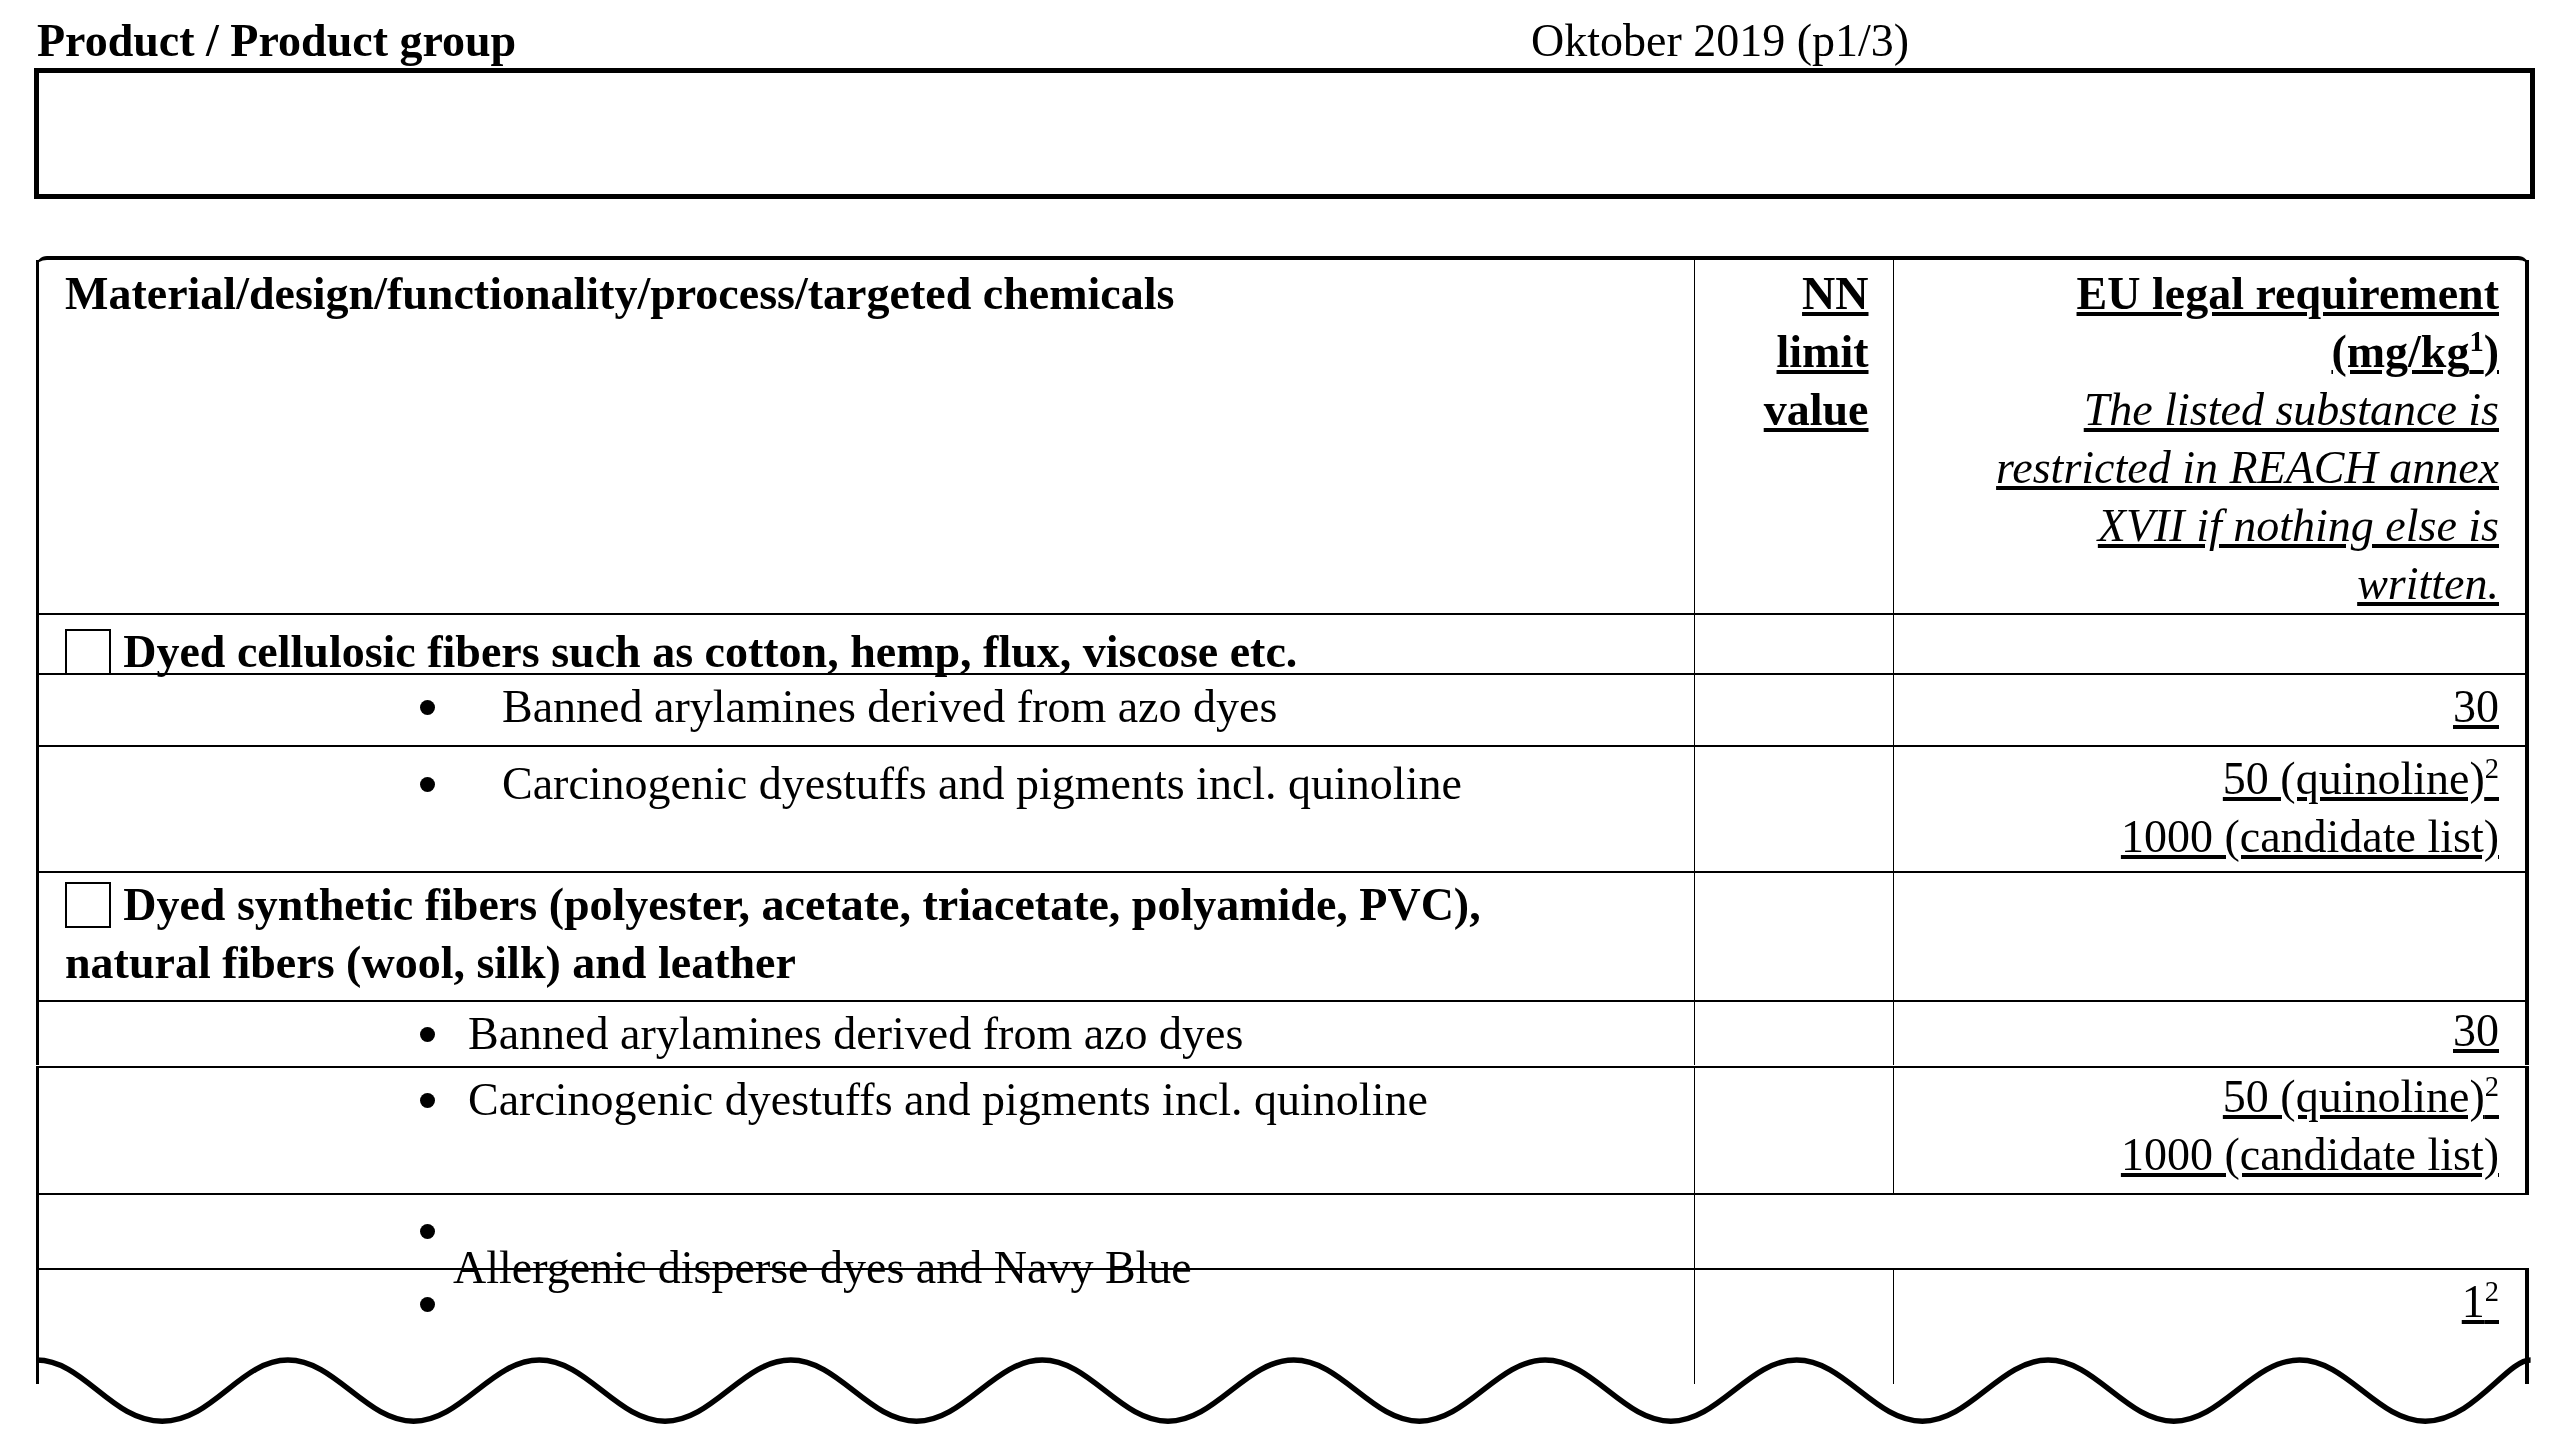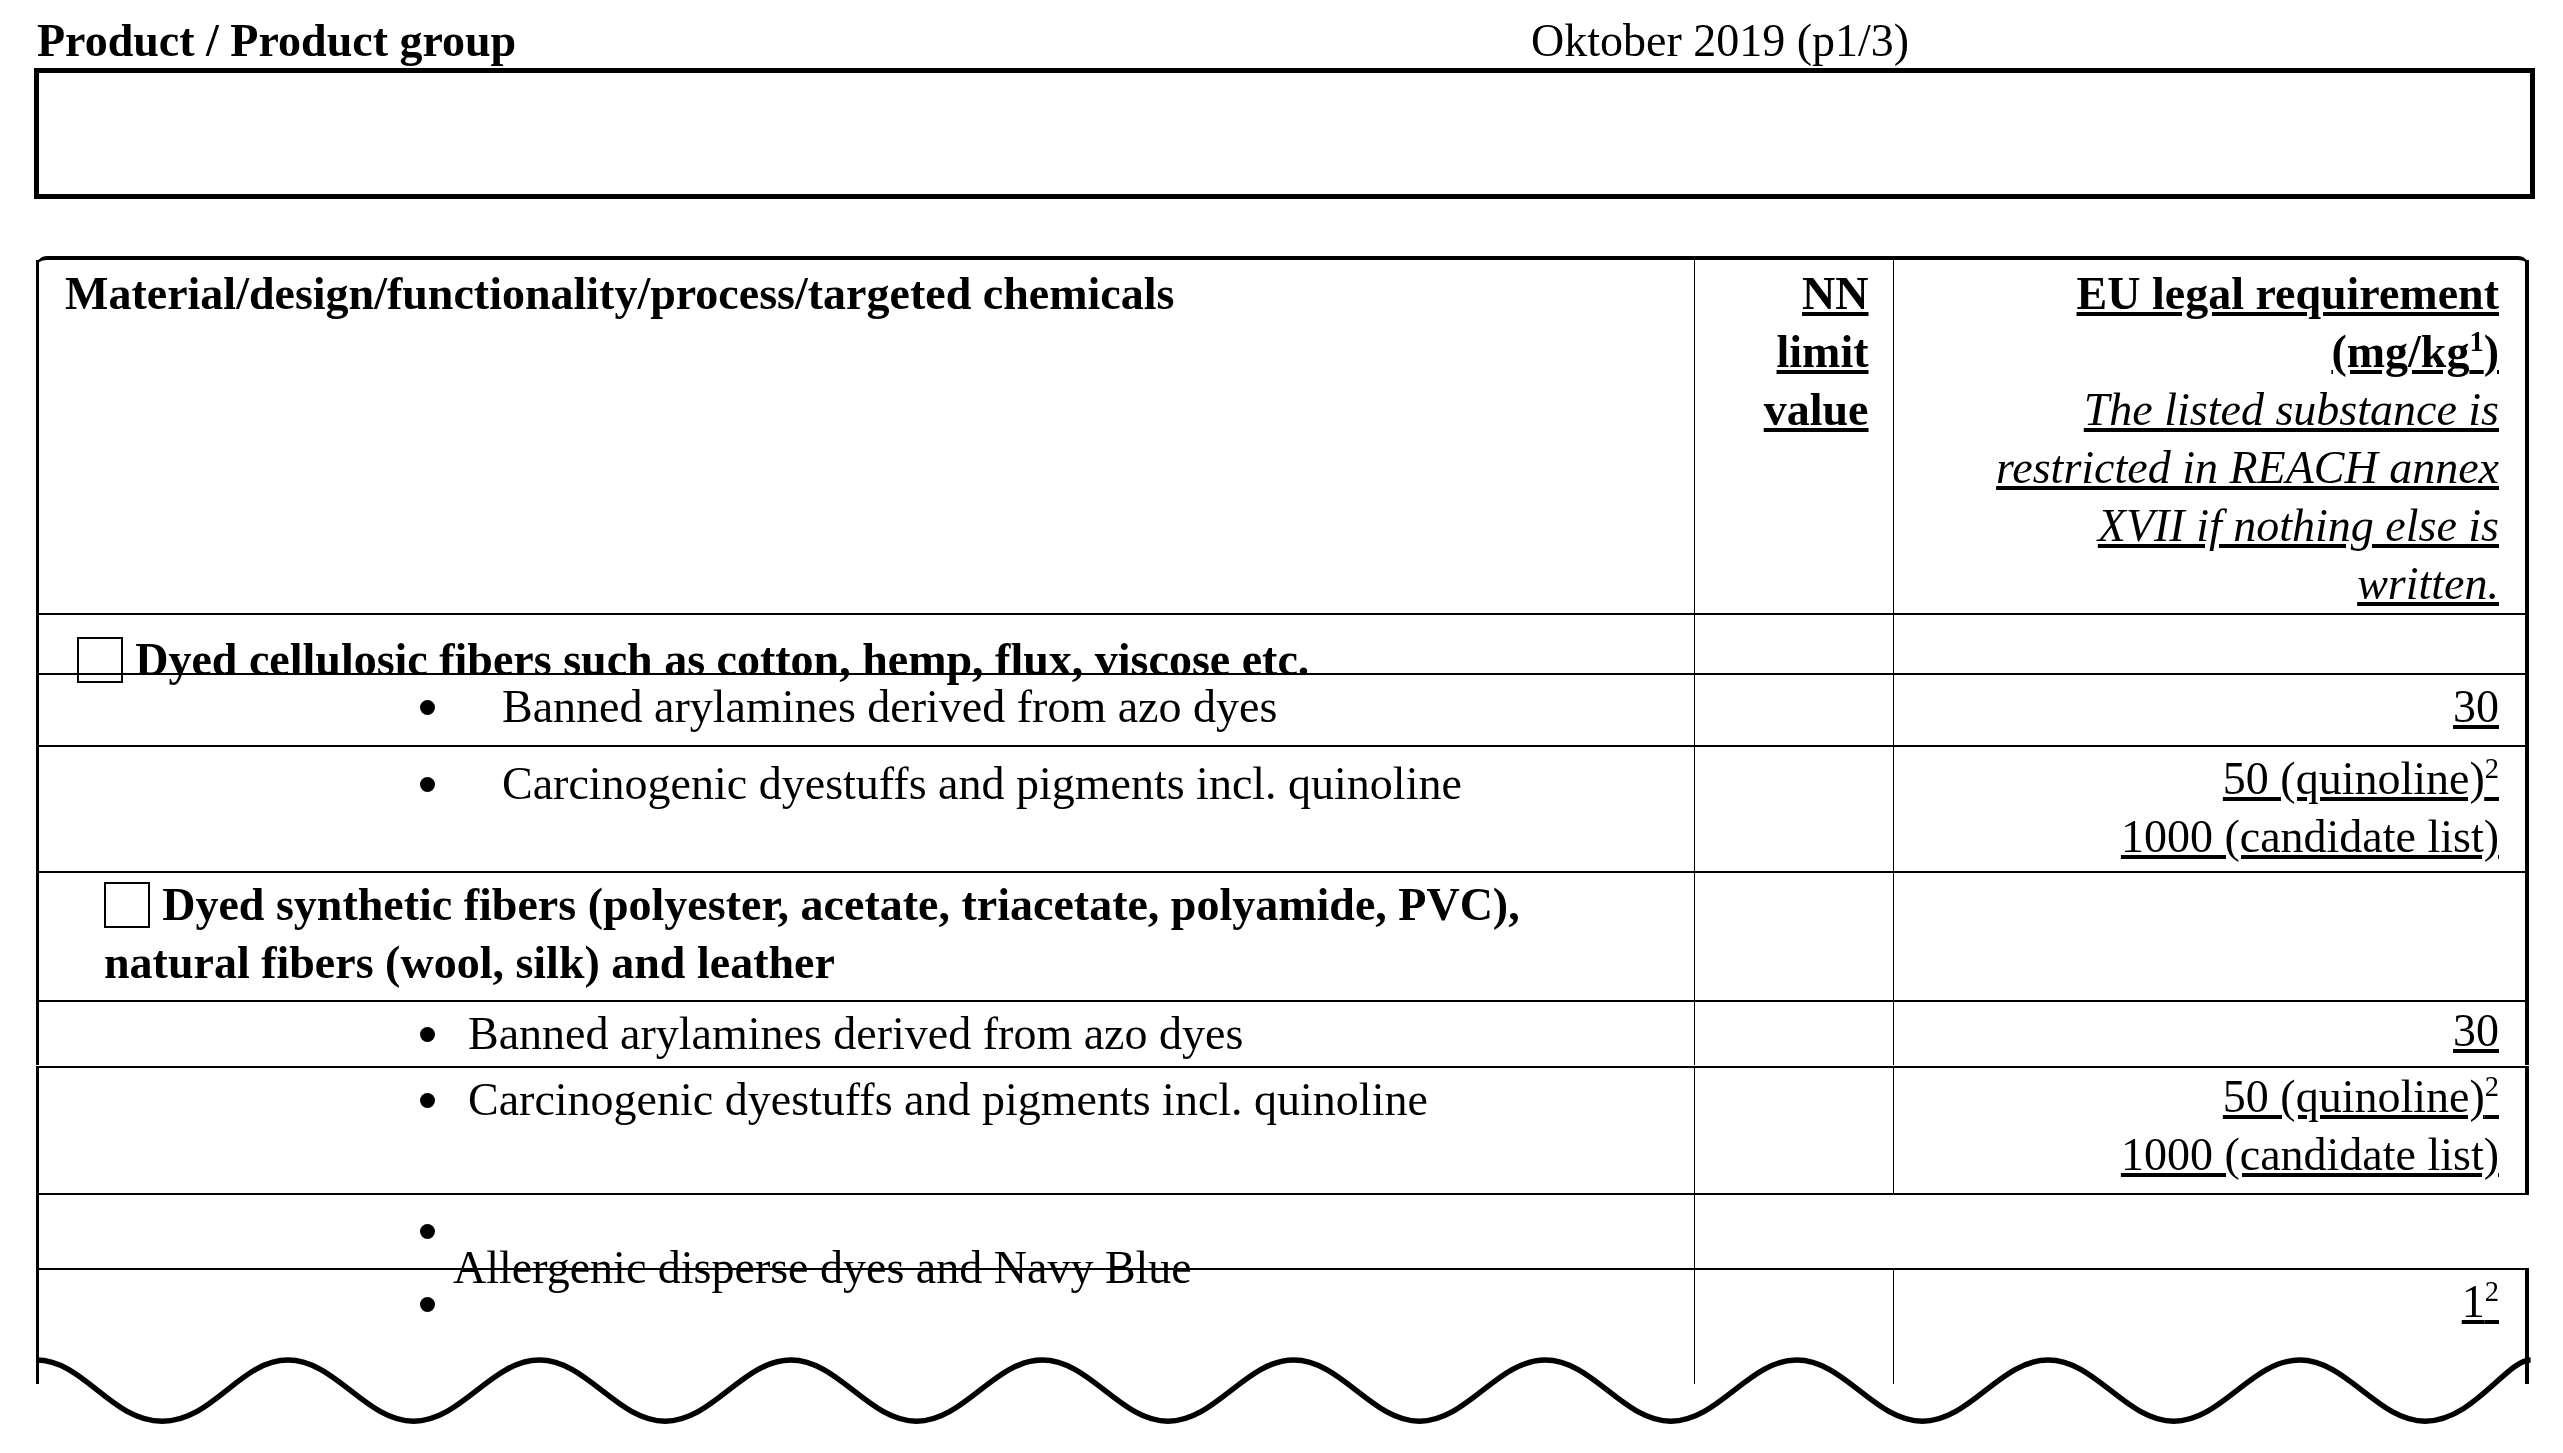--- a/index.html
+++ b/index.html
@@ -59,21 +59,21 @@
         <div class="ital">The listed substance is</div>
         <div class="ital">restricted in REACH annex</div>
         <div class="ital">XVII if nothing else is</div>
         <div class="ital">written.</div>
       </div>
     </div>
   </div>
 
   <div class="row" style="top:357px; height:60px;">
     <div class="cell c1">
-      <div class="txt bold pad-l" style="padding-top:16px;margin-left:12px;">
+      <div class="txt bold pad-l" style="padding-top:8px;">
         <span class="chk"></span><span>Dyed cellulosic fibers such as cotton, hemp, flux, viscose etc.</span>
       </div>
     </div>
     <div class="cell c2"></div>
     <div class="cell c3"></div>
   </div>
 
   <div class="row" style="top:417px; height:72px;">
     <div class="cell c1">
       <div class="txt bullet-row" style="padding-left:381px; padding-top:2.7px;">
@@ -98,21 +98,21 @@
     <div class="cell c3">
       <div class="txt right pad-r" style="padding-top:2.7px;">
         <div><span>50 (quinoline)</span><sup>2</sup></div>
         <div>1000 (candidate list)</div>
       </div>
     </div>
   </div>
 
   <div class="row" style="top:615px; height:129px;">
     <div class="cell c1">
-      <div class="txt bold pad-l" style="padding-top:2.7px;margin-left:39px;">
+      <div class="txt bold pad-l" style="padding-top:2.7px;">
         <div><span class="chk"></span><span>Dyed synthetic fibers (polyester, acetate, triacetate, polyamide, PVC),</span></div>
         <div>natural fibers (wool, silk) and leather</div>
       </div>
     </div>
     <div class="cell c2"></div>
     <div class="cell c3"></div>
   </div>
 
   <div class="row" style="top:744px; height:65px;">
     <div class="cell c1">

